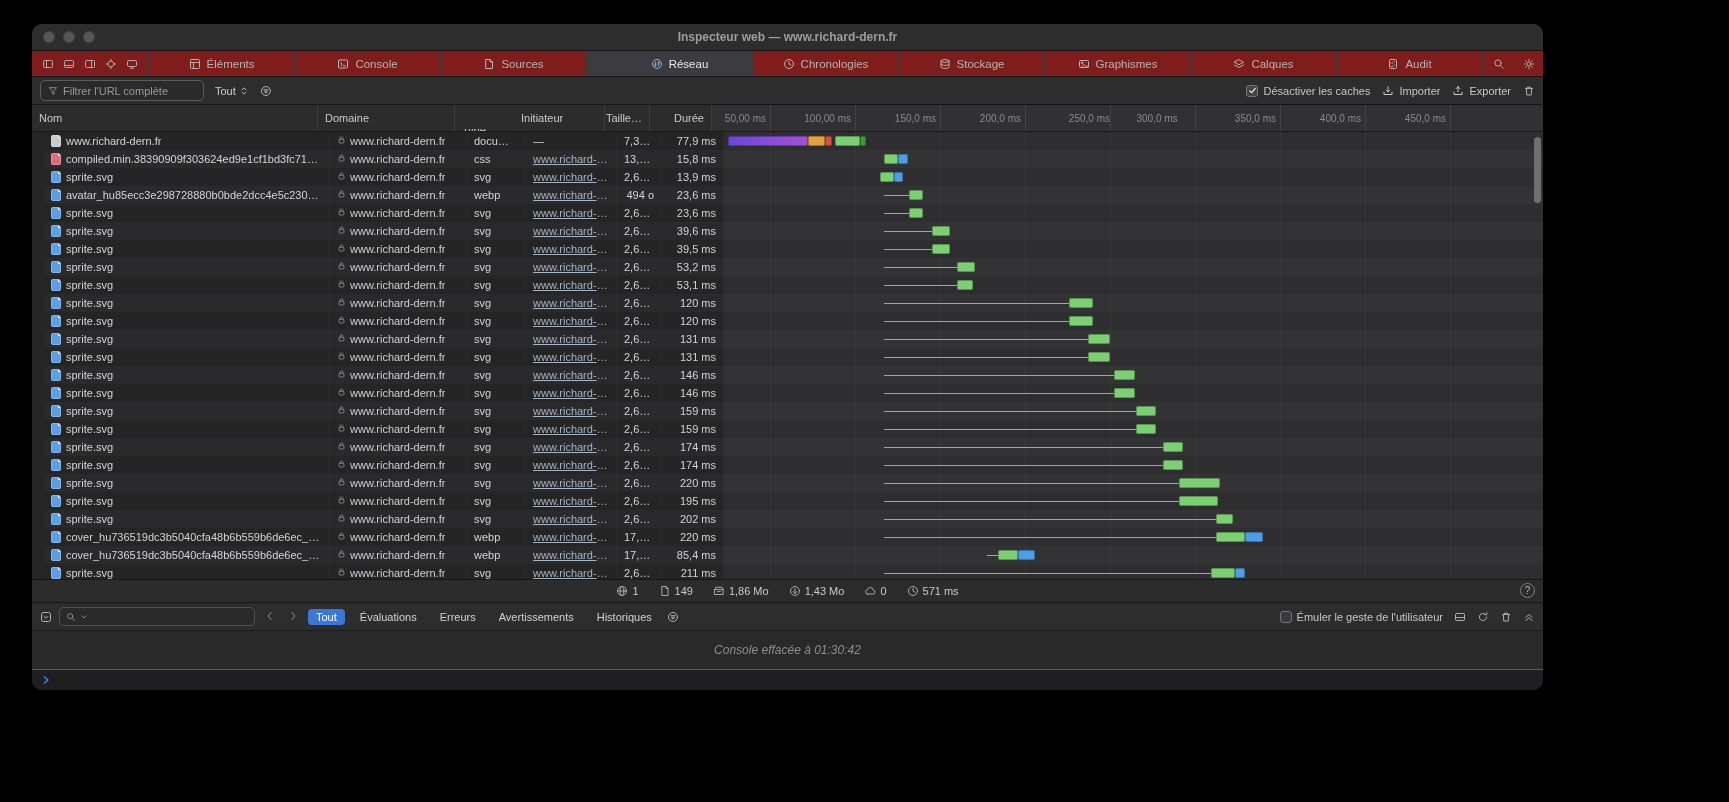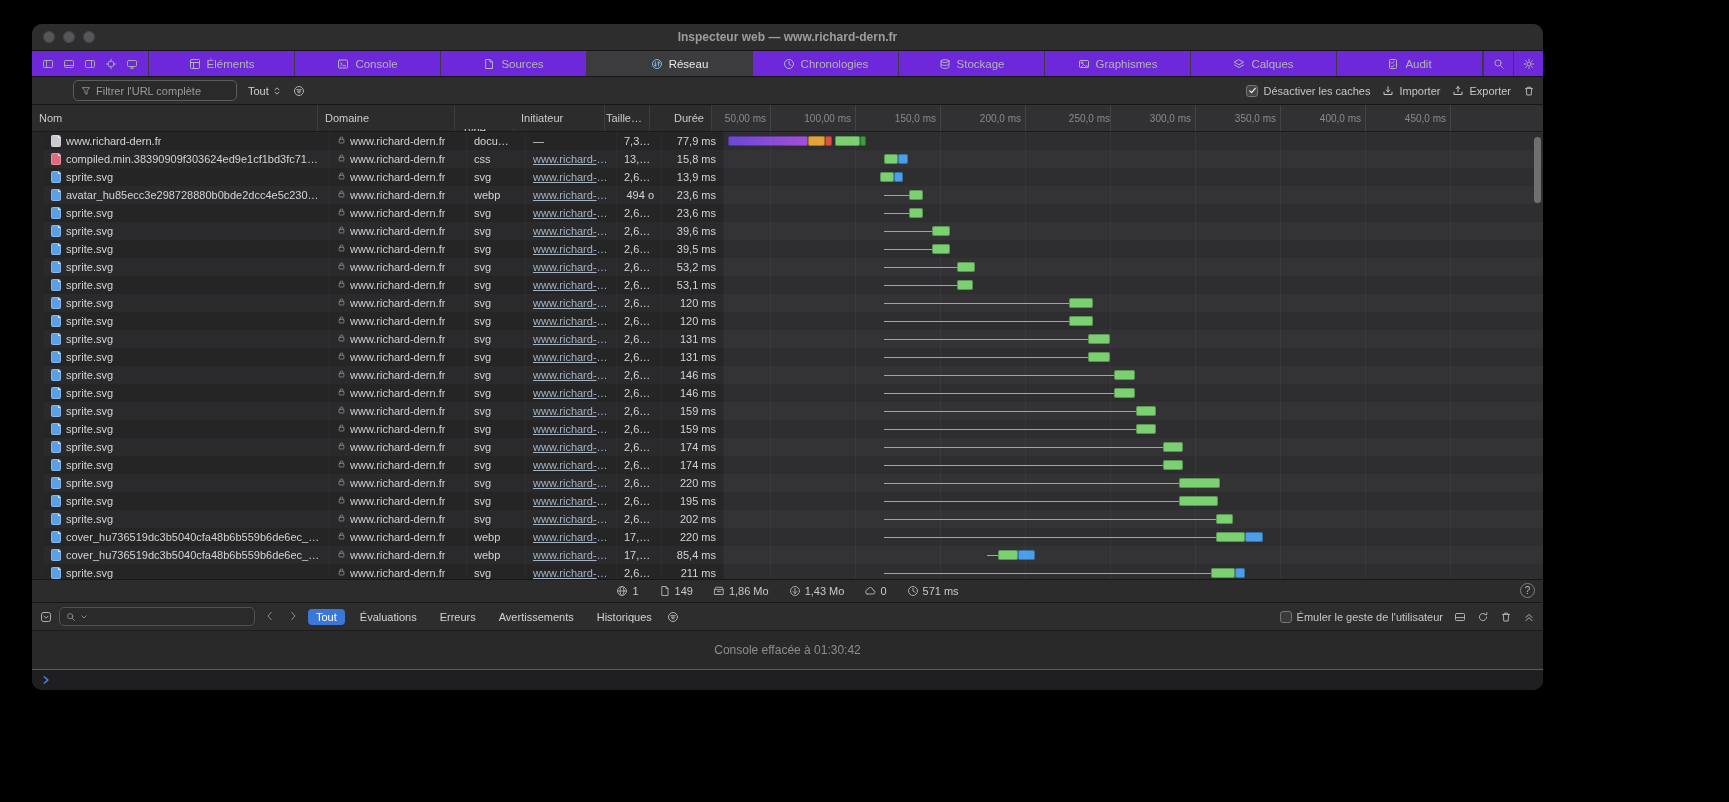--- a/index.html
+++ b/index.html
@@ -4,33 +4,33 @@
 <style>
   html,body{margin:0;padding:0;}
   body{width:1729px;height:802px;background:#000;font-family:"Liberation Sans",sans-serif;-webkit-font-smoothing:antialiased;position:relative;overflow:hidden;}
   .window{position:absolute;left:32px;top:24px;width:1511px;height:666px;background:#29292a;border-radius:10px;overflow:hidden;display:flex;flex-direction:column;box-shadow:0 0 0 1px rgba(0,0,0,.85);}
   
   .titlebar{height:26px;background:#2d2d2e;border-bottom:1px solid #141414;position:relative;display:flex;align-items:center;flex:0 0 auto;}
   .lights{position:absolute;left:11px;top:7px;display:flex;gap:8px;}
   .light{width:12px;height:12px;border-radius:50%;background:#55555a;border:1px solid #47474b;box-sizing:border-box;}
   .wtitle{flex:1;text-align:center;color:#9d9d9f;font-size:12px;font-weight:700;}
   
-  .tabbar{height:25px;background:#6d28d9;border-bottom:1px solid #161616;display:flex;align-items:stretch;flex:0 0 auto;}
+  .tabbar{height:25px;background:#7f1d1d;border-bottom:1px solid #161616;display:flex;align-items:stretch;flex:0 0 auto;}
   .tb-left{display:flex;align-items:center;gap:9px;padding:0 10px;border-right:1px solid #3b3b3d;color:#a9a9ab;}
   .tab{flex:1;display:flex;align-items:center;justify-content:center;gap:6px;font-size:11.5px;color:#b4b4b6;border-right:1px solid #3b3b3d;cursor:default;white-space:nowrap;}
   .tab.selected{background:#3c3c3f;color:#e9e9ea;padding-left:20px;}
   .tab.selected .icon{color:#85b4ea;}
   .tb-right{display:flex;align-items:stretch;}
   .tb-btn{width:29px;display:flex;align-items:center;justify-content:center;color:#a9a9ab;border-left:1px solid #3b3b3d;}
   .icon{display:inline-flex;align-items:center;justify-content:center;}
   .icon svg{width:12px;height:12px;display:block;}
   .icon.sm svg{width:10px;height:10px;}
   
   .filterbar{height:27px;background:#2d2d2e;border-bottom:1px solid #161616;display:flex;align-items:center;padding:0 8px;gap:9px;flex:0 0 auto;color:#b9b9bb;font-size:11px;}
-  .fpill{height:19px;display:flex;align-items:center;gap:5px;border:1px solid #5c5c5e;border-radius:5px;padding:0 7px;color:#9b9b9d;background:#2a2a2b;width:148px;margin-left:33px;}
+  .fpill{height:19px;display:flex;align-items:center;gap:5px;border:1px solid #5c5c5e;border-radius:5px;padding:0 7px;color:#9b9b9d;background:#2a2a2b;width:148px;}
   .scopebtn{display:flex;align-items:center;gap:3px;color:#cfcfd1;padding:0 2px;}
   .right-group{margin-left:auto;display:flex;align-items:center;gap:12px;}
   .cbx{width:12px;height:12px;border:1px solid #757577;border-radius:3px;background:#444446;display:inline-flex;align-items:center;justify-content:center;color:#f0f0f0;box-sizing:border-box;}
   .cbx.unchecked{background:#3a3a3c;color:transparent;}
   .cbx svg{width:9px;height:9px;}
   .lbl-btn{display:flex;align-items:center;gap:5px;color:#c6c6c8;}
   .iconbtn{color:#b0b0b2;display:flex;align-items:center;}
   
   .netpanel{flex:1;display:flex;flex-direction:column;position:relative;min-height:0;}
   .thead{height:26px;flex:0 0 auto;background:#2c2c2d;border-bottom:1px solid #1a1a1a;display:flex;align-items:stretch;font-size:11px;color:#cbcbcd;}
@@ -83,21 +83,21 @@
   .stat .icon{color:#a9a9ab;}
   .helpbtn{position:absolute;right:8px;top:3px;width:15px;height:15px;border-radius:50%;border:1px solid #808082;color:#b9b9bb;display:flex;align-items:center;justify-content:center;font-size:10px;box-sizing:border-box;}
   
   .consolebar{height:27px;flex:0 0 auto;background:#2d2d2e;border-top:1px solid #171717;display:flex;align-items:center;gap:7px;padding:0 8px;font-size:11px;color:#cfcfd1;}
   .search{height:19px;width:196px;border:1px solid #525254;border-radius:5px;display:flex;align-items:center;gap:3px;padding:0 6px;color:#98989a;background:#2a2a2b;box-sizing:border-box;}
   .navbtn{color:#8e8e90;padding:0 2px;}
   .pill{padding:2px 8px;border-radius:4px;color:#d2d2d4;}
   .pill.sel{background:#3b77d6;color:#fff;}
   .con-right{margin-left:auto;display:flex;align-items:center;gap:11px;color:#b3b3b5;}
   
-  .conmsg{height:38px;flex:0 0 auto;display:flex;align-items:center;justify-content:center;color:#8d8d8f;font-size:12px;background:#29292a;border-top:1px solid #1c1c1d;}
+  .conmsg{height:38px;flex:0 0 auto;display:flex;align-items:center;justify-content:center;color:#8d8d8f;font-size:12px;background:#29292a;border-top:1px solid #1c1c1d;font-style:italic;}
   .prompt{height:20px;flex:0 0 auto;background:#1f1f21;border-top:1px solid #2f5bd0;display:flex;align-items:center;padding:0 9px;color:#4a8df0;}
   .prompt svg{width:10px;height:10px;}
 </style>
 </head>
 <body>
 
 <div class="window">
 
   <div class="titlebar">
     <div class="lights">
@@ -333,21 +333,21 @@
           <span class="tick-label" style="left: -14px;">50,00 ms</span>
           <span class="tick-line" style="left: 58px;"></span>
           <span class="tick-label" style="left: 71px;">100,00 ms</span>
           <span class="tick-line" style="left: 143px;"></span>
           <span class="tick-label" style="left: 156px;">150,0 ms</span>
           <span class="tick-line" style="left: 228px;"></span>
           <span class="tick-label" style="left: 241px;">200,0 ms</span>
           <span class="tick-line" style="left: 313px;"></span>
           <span class="tick-label" style="left: 330px;">250,0 ms</span>
           <span class="tick-line" style="left: 398px;"></span>
-          <span class="tick-label" style="left: 411px;">300,0 ms</span>
+          <span class="tick-label" style="left: 411px; text-align: center;">300,0 ms</span>
           <span class="tick-line" style="left: 483px;"></span>
           <span class="tick-label" style="left: 496px;">350,0 ms</span>
           <span class="tick-line" style="left: 568px;"></span>
           <span class="tick-label" style="left: 581px;">400,0 ms</span>
           <span class="tick-line" style="left: 653px;"></span>
           <span class="tick-label" style="left: 666px;">450,0 ms</span>
           <span class="tick-line" style="left: 738px;"></span>
         </div>
     </div>
     <div class="tbody">

